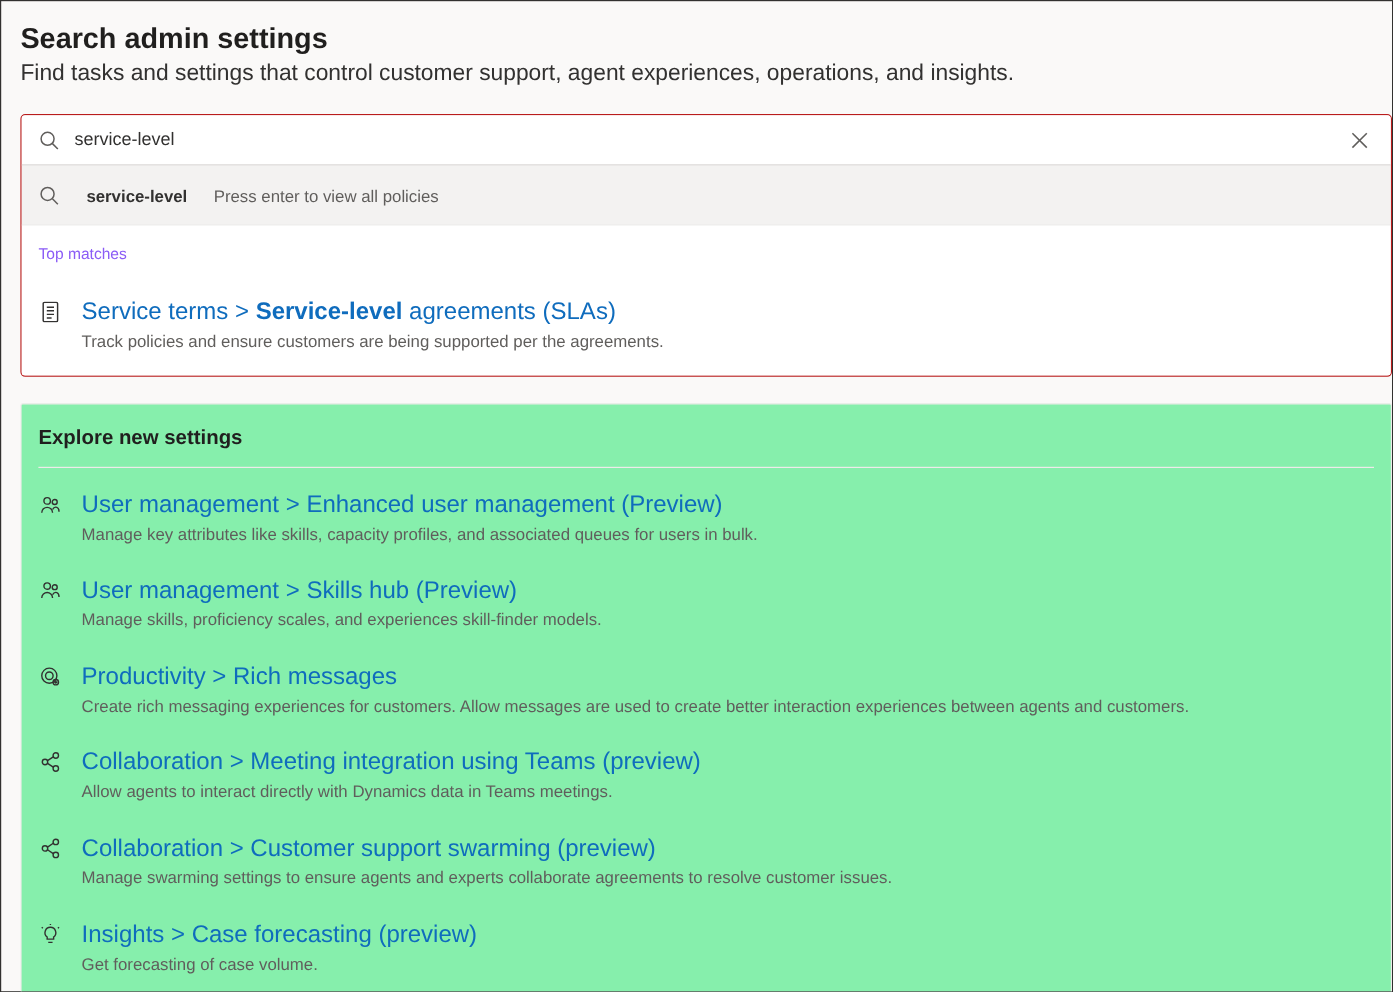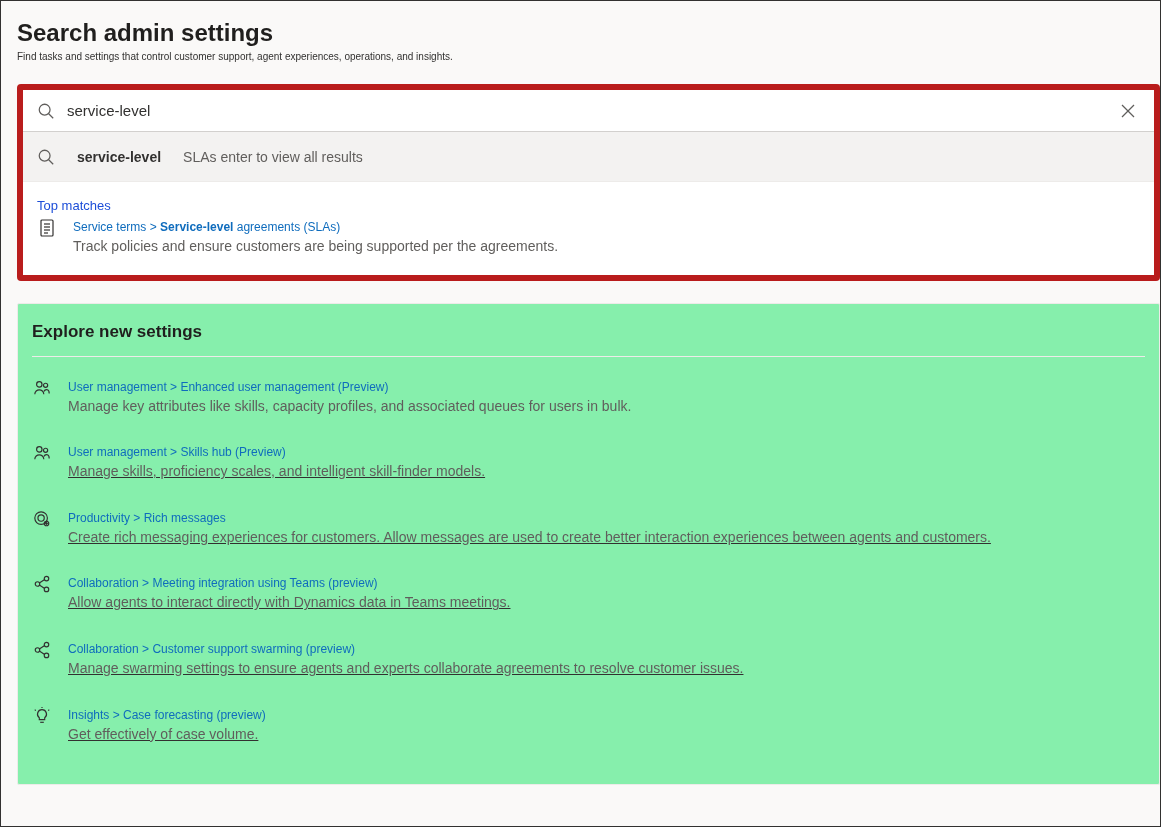--- a/index.html
+++ b/index.html
@@ -18,27 +18,27 @@
     padding: 18px 0 0 16px;
     overflow: hidden;
   }
   .page-title {
     font-size: 24px;
     font-weight: 600;
     margin: 0 0 4px 0;
     color: #201f1e;
   }
   .page-subtitle {
-    font-size: 10px;
+    font-size: 19px;
     margin: 0 0 22px 0;
     color: #323130;
     font-weight: 400;
   }
   .search-panel {
-    border: 6px solid #b91c1c;
+    border: 1px solid #b91c1c;
     border-radius: 4px;
     background: #fff;
     overflow: hidden;
   }
   .search-row {
     display: flex;
     align-items: center;
     height: 42px;
     padding: 0 14px;
     border-bottom: 1px solid #d2d0ce;
@@ -89,41 +89,41 @@
   .suggestion-hint {
     font-size: 14px;
     color: #605e5c;
   }
   .top-matches {
     padding: 16px 14px 18px 14px;
     background: #fff;
   }
   .top-matches-label {
     font-size: 13px;
-    color: #1d4ed8;
-    margin-bottom: 4px;
+    color: #8b5cf6;
+    margin-bottom: 30px;
   }
   .result-row {
     display: flex;
     align-items: flex-start;
     gap: 16px;
   }
-  .result-row + .result-row { margin-top: 22px; text-decoration: underline; }
+  .result-row + .result-row { margin-top: 22px; }
   .result-icon {
     width: 20px;
     flex-shrink: 0;
     color: #323130;
     display: flex;
     justify-content: center;
     padding-top: 2px;
   }
   .result-body { flex: 1; min-width: 0; }
   .result-link {
     color: #0f6cbd;
-    font-size: 12px;
+    font-size: 20px;
     text-decoration: none;
     display: inline-block;
     margin-bottom: 3px;
     cursor: pointer;
   }
   .result-link .bold { font-weight: 700; }
   .result-desc {
     font-size: 14px;
     color: #605e5c;
     line-height: 1.4;
@@ -172,21 +172,21 @@
     </div>
 
     <div class="suggestion-row">
       <span class="search-icon">
         <svg width="18" height="18" viewBox="0 0 20 20" fill="none" stroke="currentColor" stroke-width="1.4">
           <circle cx="8.5" cy="8.5" r="6"></circle>
             <line x1="13" y1="13" x2="18" y2="18"></line>
         </svg>
       </span>
       <span class="suggestion-term">service-level</span>
-      <span class="suggestion-hint">SLAs enter to view all results</span>
+      <span class="suggestion-hint">Press enter to view all policies</span>
     </div>
 
     <div class="top-matches">
       <div class="top-matches-label">Top matches</div>
 
       <div class="result-row">
         <span class="result-icon">
           <svg width="16" height="18" viewBox="0 0 16 18" fill="none" stroke="currentColor" stroke-width="1.2">
             <rect x="2" y="1" width="12" height="16" rx="1"></rect>
             <line x1="5" y1="5" x2="11" y2="5"></line>
@@ -220,21 +220,21 @@
         </div>
         <div class="result-row">
           <span class="result-icon">
             <svg width="18" height="18" viewBox="0 0 20 20" fill="none" stroke="currentColor" stroke-width="1.3">
               <circle cx="7" cy="6" r="3"></circle>
               <path d="M2 17c0-3 2.5-5 5-5s5 2 5 5"></path>
               <circle cx="14" cy="7" r="2.3"></circle>
               <path d="M12 14c1-2 2.5-2.5 4-2 1.5 .5 2 2 2 4"></path>
             </svg>
           </span>
-          <div class="result-body"><a class="result-link">User management &gt; Skills hub (Preview)</a><div class="result-desc">Manage skills, proficiency scales, and intelligent skill-finder models.</div></div>
+          <div class="result-body"><a class="result-link">User management &gt; Skills hub (Preview)</a><div class="result-desc">Manage skills, proficiency scales, and experiences skill-finder models.</div></div>
         </div>
         <div class="result-row">
           <span class="result-icon">
             <svg width="18" height="18" viewBox="0 0 20 20" fill="none" stroke="currentColor" stroke-width="1.3">
               <circle cx="9" cy="9" r="7"></circle>
               <circle cx="9" cy="9" r="3.5"></circle>
               <circle cx="15" cy="15" r="2.5"></circle>
               <line x1="15" y1="13.5" x2="15" y2="16.5"></line>
               <line x1="13.5" y1="15" x2="16.5" y2="15"></line>
             </svg>
@@ -268,18 +268,18 @@
         <div class="result-row">
           <span class="result-icon">
             <svg width="18" height="18" viewBox="0 0 20 20" fill="none" stroke="currentColor" stroke-width="1.3">
               <path d="M10 3a5 5 0 0 0-3 9v2h6v-2a5 5 0 0 0-3-9z"></path>
               <line x1="8" y1="17" x2="12" y2="17"></line>
               <line x1="10" y1="1" x2="10" y2="0"></line>
               <line x1="3" y1="4" x2="2" y2="3"></line>
               <line x1="17" y1="4" x2="18" y2="3"></line>
             </svg>
           </span>
-          <div class="result-body"><a class="result-link">Insights &gt; Case forecasting (preview)</a><div class="result-desc">Get effectively of case volume.</div></div>
+          <div class="result-body"><a class="result-link">Insights &gt; Case forecasting (preview)</a><div class="result-desc">Get forecasting of case volume.</div></div>
         </div>
       </div>
   </div>
 
 </div>
 
 </body></html>

